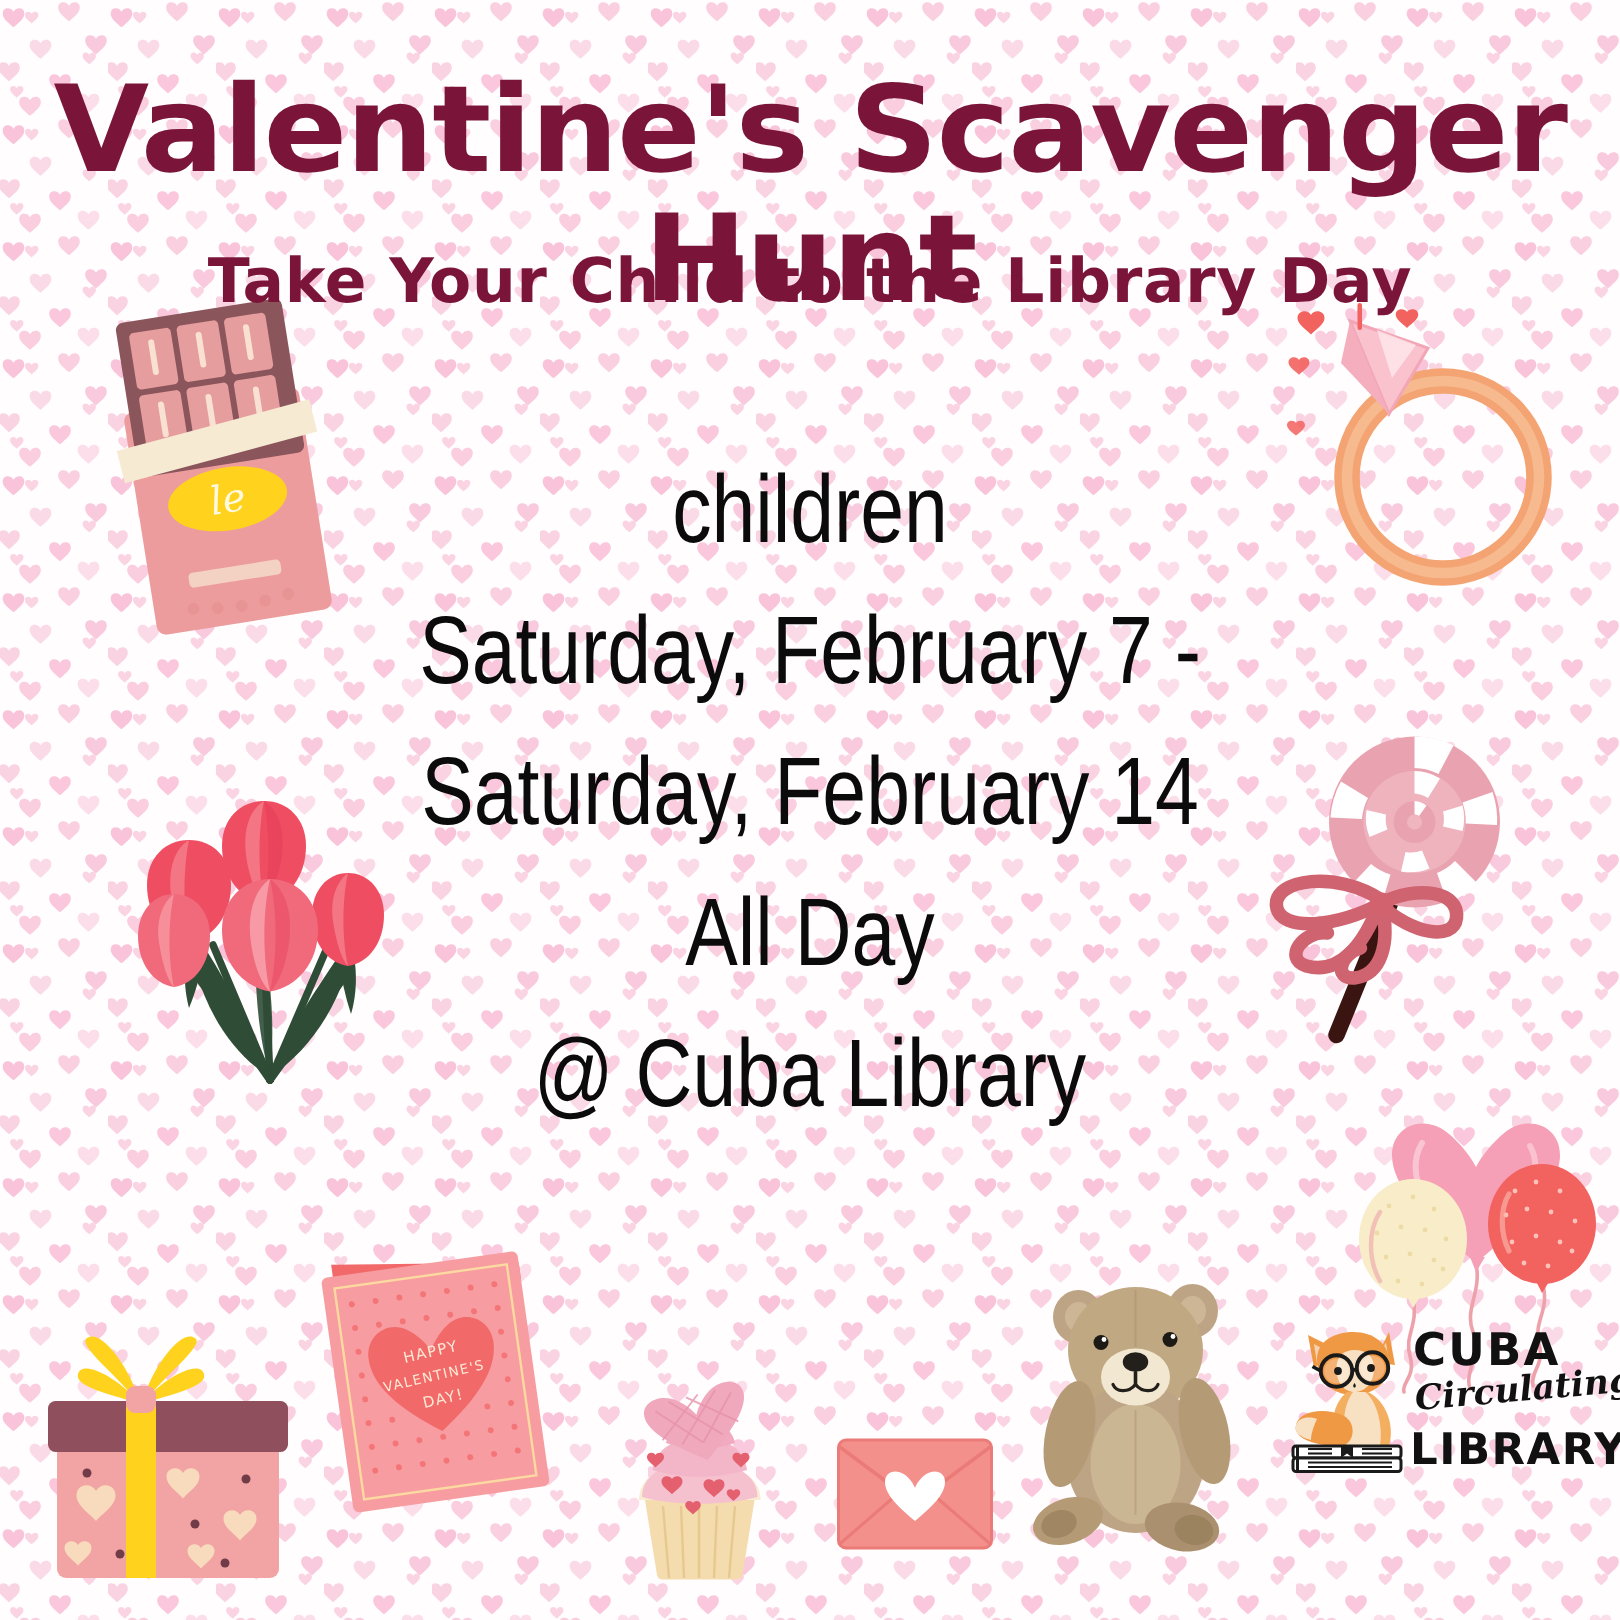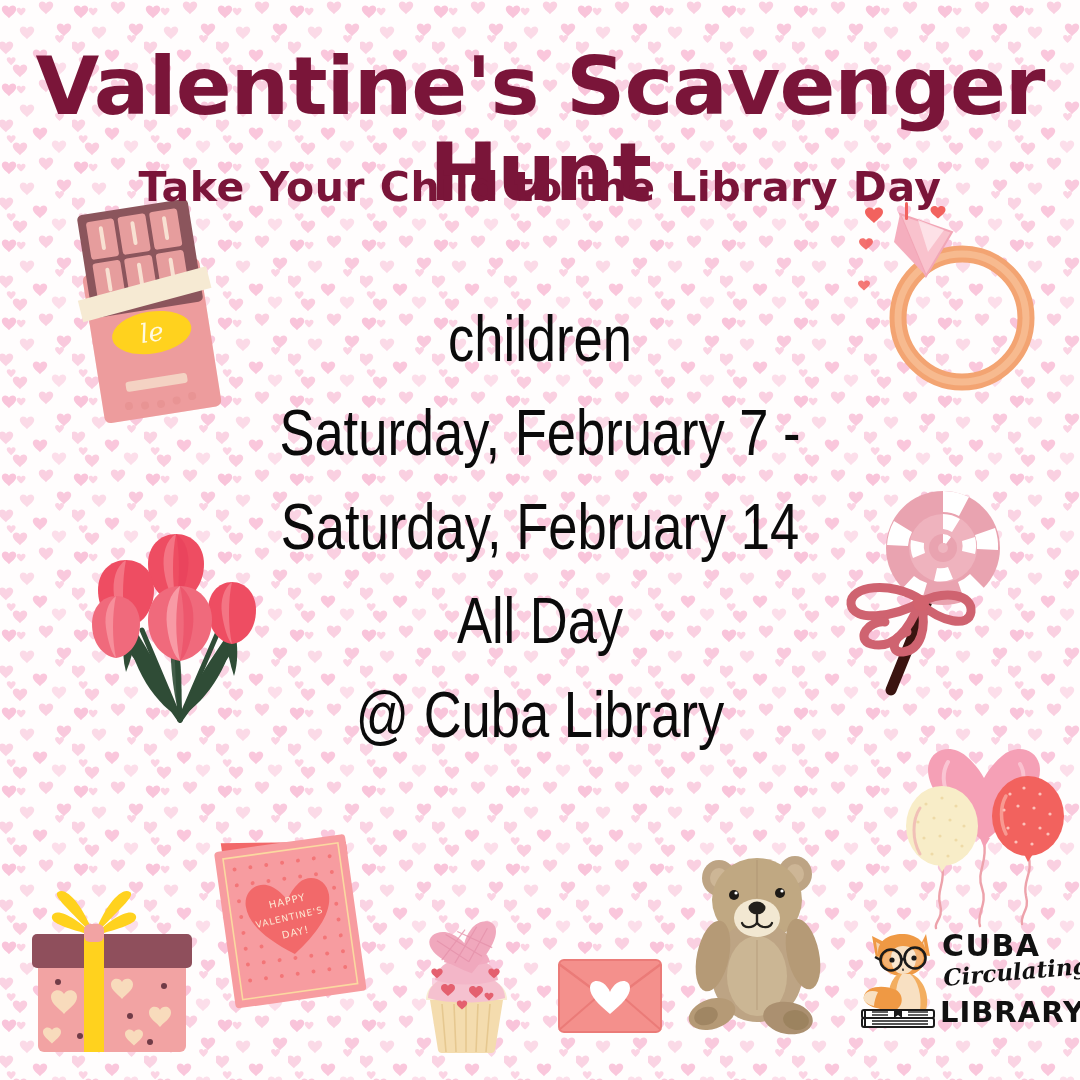--- a/index.html
+++ b/index.html
@@ -50,21 +50,21 @@
   #art-chocolate {left:52px;  top:192px; width:190px;height:235px;}
   #art-ring      {left:858px; top:196px; width:215px;height:205px;}
   #art-tulips    {left:80px;  top:520px; width:200px;height:205px;}
   #art-lollipop  {left:845px; top:452px; width:195px;height:250px;}
   #art-gift      {left:22px;  top:884px; width:185px;height:172px;}
   #art-card      {left:206px; top:828px; width:172px;height:182px;}
   #art-cupcake   {left:404px; top:928px; width:125px;height:128px;}
   #art-envelope  {left:556px; top:956px; width:108px;height:80px;}
   #art-teddy     {left:684px; top:844px; width:148px;height:192px;}
   #art-balloons  {left:898px; top:738px; width:175px;height:190px;}
-  #art-logo      {left:858px; top:924px; width:210px;height:108px;}
+  #art-logo      {left:858px; top:878px; width:210px;height:108px;}
 </style>
 </head>
 <body>
 
 <div id="poster">
 
   <svg id="hearts-bg" viewBox="0 0 1080 1080" preserveAspectRatio="none" aria-hidden="true">
     <defs>
       <path id="hg" d="M0,-3.2 C-1.9,-6.6 -7.2,-6.2 -7.2,-1.9 C-7.2,1.8 -2.6,4.6 0,7.2 C2.6,4.6 7.2,1.8 7.2,-1.9 C7.2,-6.2 1.9,-6.6 0,-3.2 Z"></path>
       <pattern id="heartpat" width="72" height="78" patternUnits="userSpaceOnUse">

